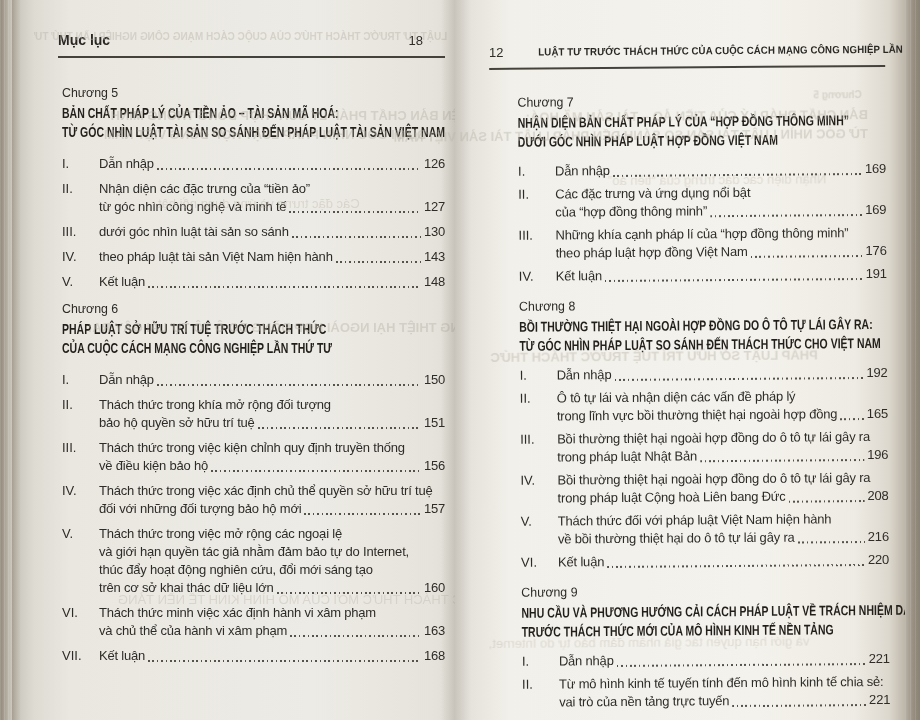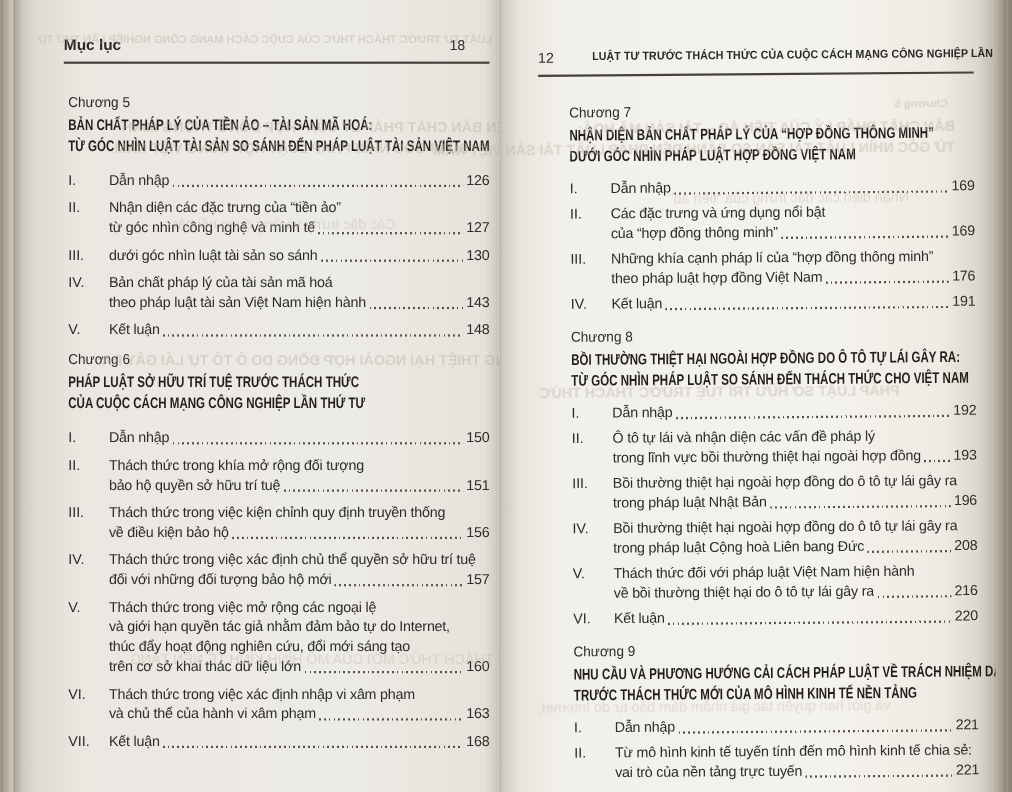--- a/index.html
+++ b/index.html
@@ -119,21 +119,20 @@
                 <div class="item-line last">
                   <span class="line-text">dưới góc nhìn luật tài sản so sánh</span>
                   <span class="dots"></span>
                   <span class="pnum">130</span>
                 </div>
               </div>
             </div>
             <div class="toc-item">
               <span class="num">IV.</span>
               <div class="item-body">
-                <div class="item-line">Bản chất pháp lý của tài sản mã hoá</div>
                 <div class="item-line last">
                   <span class="line-text">theo pháp luật tài sản Việt Nam hiện hành</span>
                   <span class="dots"></span>
                   <span class="pnum">143</span>
                 </div>
               </div>
             </div>
             <div class="toc-item">
               <span class="num">V.</span>
               <div class="item-body">
@@ -203,21 +202,21 @@
                 <div class="item-line last">
                   <span class="line-text">trên cơ sở khai thác dữ liệu lớn</span>
                   <span class="dots"></span>
                   <span class="pnum">160</span>
                 </div>
               </div>
             </div>
             <div class="toc-item">
               <span class="num">VI.</span>
               <div class="item-body">
-                <div class="item-line">Thách thức trong việc xác định nhập vi xâm phạm</div>
+                <div class="item-line">Thách thức minh việc xác định hành vi xâm phạm</div>
                 <div class="item-line last">
                   <span class="line-text">và chủ thể của hành vi xâm phạm</span>
                   <span class="dots"></span>
                   <span class="pnum">163</span>
                 </div>
               </div>
             </div>
             <div class="toc-item">
               <span class="num">VII.</span>
               <div class="item-body">
@@ -314,21 +313,21 @@
                 </div>
               </div>
             </div>
             <div class="toc-item">
               <span class="num">II.</span>
               <div class="item-body">
                 <div class="item-line">Ô tô tự lái và nhận diện các vấn đề pháp lý</div>
                 <div class="item-line last">
                   <span class="line-text">trong lĩnh vực bồi thường thiệt hại ngoài hợp đồng</span>
                   <span class="dots"></span>
-                  <span class="pnum">193</span>
+                  <span class="pnum">165</span>
                 </div>
               </div>
             </div>
             <div class="toc-item">
               <span class="num">III.</span>
               <div class="item-body">
                 <div class="item-line">Bồi thường thiệt hại ngoài hợp đồng do ô tô tự lái gây ra</div>
                 <div class="item-line last">
                   <span class="line-text">trong pháp luật Nhật Bản</span>
                   <span class="dots"></span>

